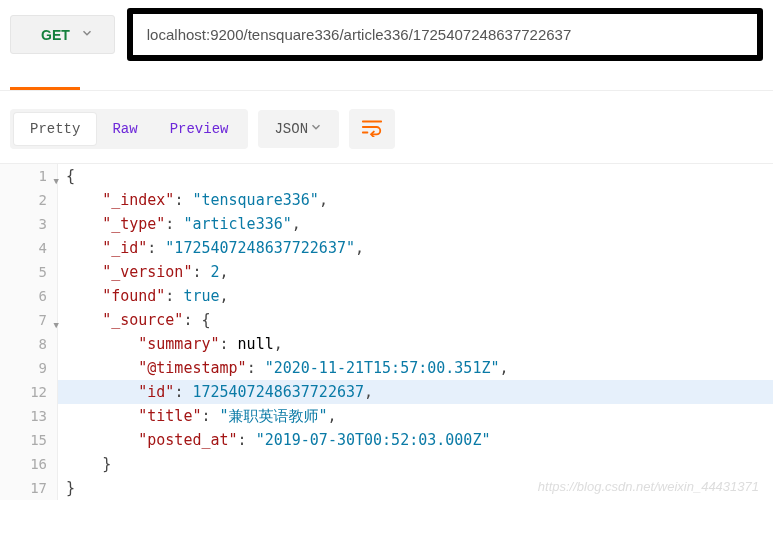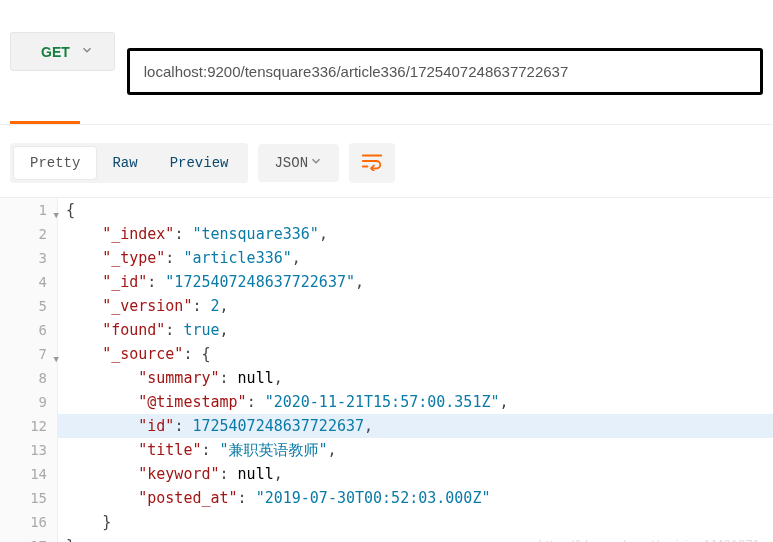--- a/index.html
+++ b/index.html
@@ -1,26 +1,26 @@
 <!DOCTYPE html>
 <html><head>
 <meta charset="utf-8">
 <style>
 * { box-sizing: border-box; margin: 0; padding: 0; }
 body { font-family: -apple-system, "Helvetica Neue", Arial, sans-serif; font-size: 14px; color: #666; background: #fff; width: 773px; }
 .method-bar { display: flex; align-items: center; padding: 8px 10px 4px; gap: 12px; }
 .method-btn { background: #f2f2f2; border: 1px solid #e5e5e5; border-radius: 3px; padding: 10px 20px 10px 30px; font-weight: 600; color: #15803d; display: flex; align-items: center; gap: 10px; cursor: pointer; }
 .chev { display: inline-block; }
 .chev svg { width: 14px; height: 14px; }
-.url-input { flex: 1; border: 3px solid #000000; border-radius: 3px; padding: 12px 14px; font-size: 15px; color: #555; background: #fff; margin-top: 40px; }
+.url-input { flex: 1; border: 6px solid #000000; border-radius: 3px; padding: 12px 14px; font-size: 15px; color: #555; background: #fff; }
 .orange-bar { height: 3px; background: #ff6a00; width: 70px; margin: 22px 0 0 10px; }
 .divider { height: 1px; background: #eee; margin: 0 0 12px 0; }
 .view-bar { display: flex; align-items: center; gap: 10px; padding: 6px 10px 14px; font-family: Liberation Mono, monospace; }
 .seg { display: flex; background: #f3f3f3; border-radius: 4px; padding: 4px; }
-.seg-btn { padding: 8px 16px; border-radius: 3px; color: #0c4a6e; cursor: pointer; font-size: 14px; }
+.seg-btn { padding: 8px 16px; border-radius: 3px; color: #6d28d9; cursor: pointer; font-size: 14px; }
 .seg-btn.active { background: #fff; color: #555; box-shadow: 0 0 0 1px rgba(0,0,0,0.04); }
 .json-btn { background: #f3f3f3; border-radius: 4px; padding: 10px 16px; display: flex; align-items: center; gap: 1px; color: #555; cursor: pointer; }
 .wrap-btn { background: #f3f3f3; border-radius: 4px; padding: 8px 12px; cursor: pointer; display:flex; align-items:center; }
 .wrap-btn svg { width: 22px; height: 20px; }
 .code-area { border-top: 1px solid #eee; font-family: Consolas, Menlo, monospace; font-size: 15px; position: relative; }
 .line { display: flex; align-items: baseline; line-height: 24px; }
 .line.hl { background: #e6f0fb; }
 .gutter { width: 58px; text-align: right; padding-right: 10px; color: #aaa; font-size: 14px; user-select: none; background: #fafafa; border-right: 1px solid #eee; position: relative; }
 .fold { position: absolute; right: -2px; top: 5px; font-size: 9px; color: #999; }
 .content { padding-left: 8px; white-space: pre; }
@@ -115,24 +115,20 @@
     </div>
     <div class="line hl">
       <div class="gutter">12</div>
       <div class="content">        <span class="key">"id"</span><span class="p">: </span><span class="num">1725407248637722637</span><span class="p">,</span></div>
     </div>
     <div class="line">
       <div class="gutter">13</div>
       <div class="content">        <span class="key">"title"</span><span class="p">: </span><span class="str">"兼职英语教师"</span><span class="p">,</span></div>
     </div>
     <div class="line">
-      <div class="gutter">14</div>
-      <div class="content">        <span class="key">"keyword"</span><span class="p">: </span><span class="nul">null</span><span class="p">,</span></div>
-    </div>
-    <div class="line">
       <div class="gutter">15</div>
       <div class="content">        <span class="key">"posted_at"</span><span class="p">: </span><span class="str">"2019-07-30T00:52:03.000Z"</span></div>
     </div>
     <div class="line">
       <div class="gutter">16</div>
       <div class="content">    <span class="p">}</span></div>
     </div>
     <div class="line">
       <div class="gutter">17</div>
       <div class="content"><span class="p">}</span></div>

